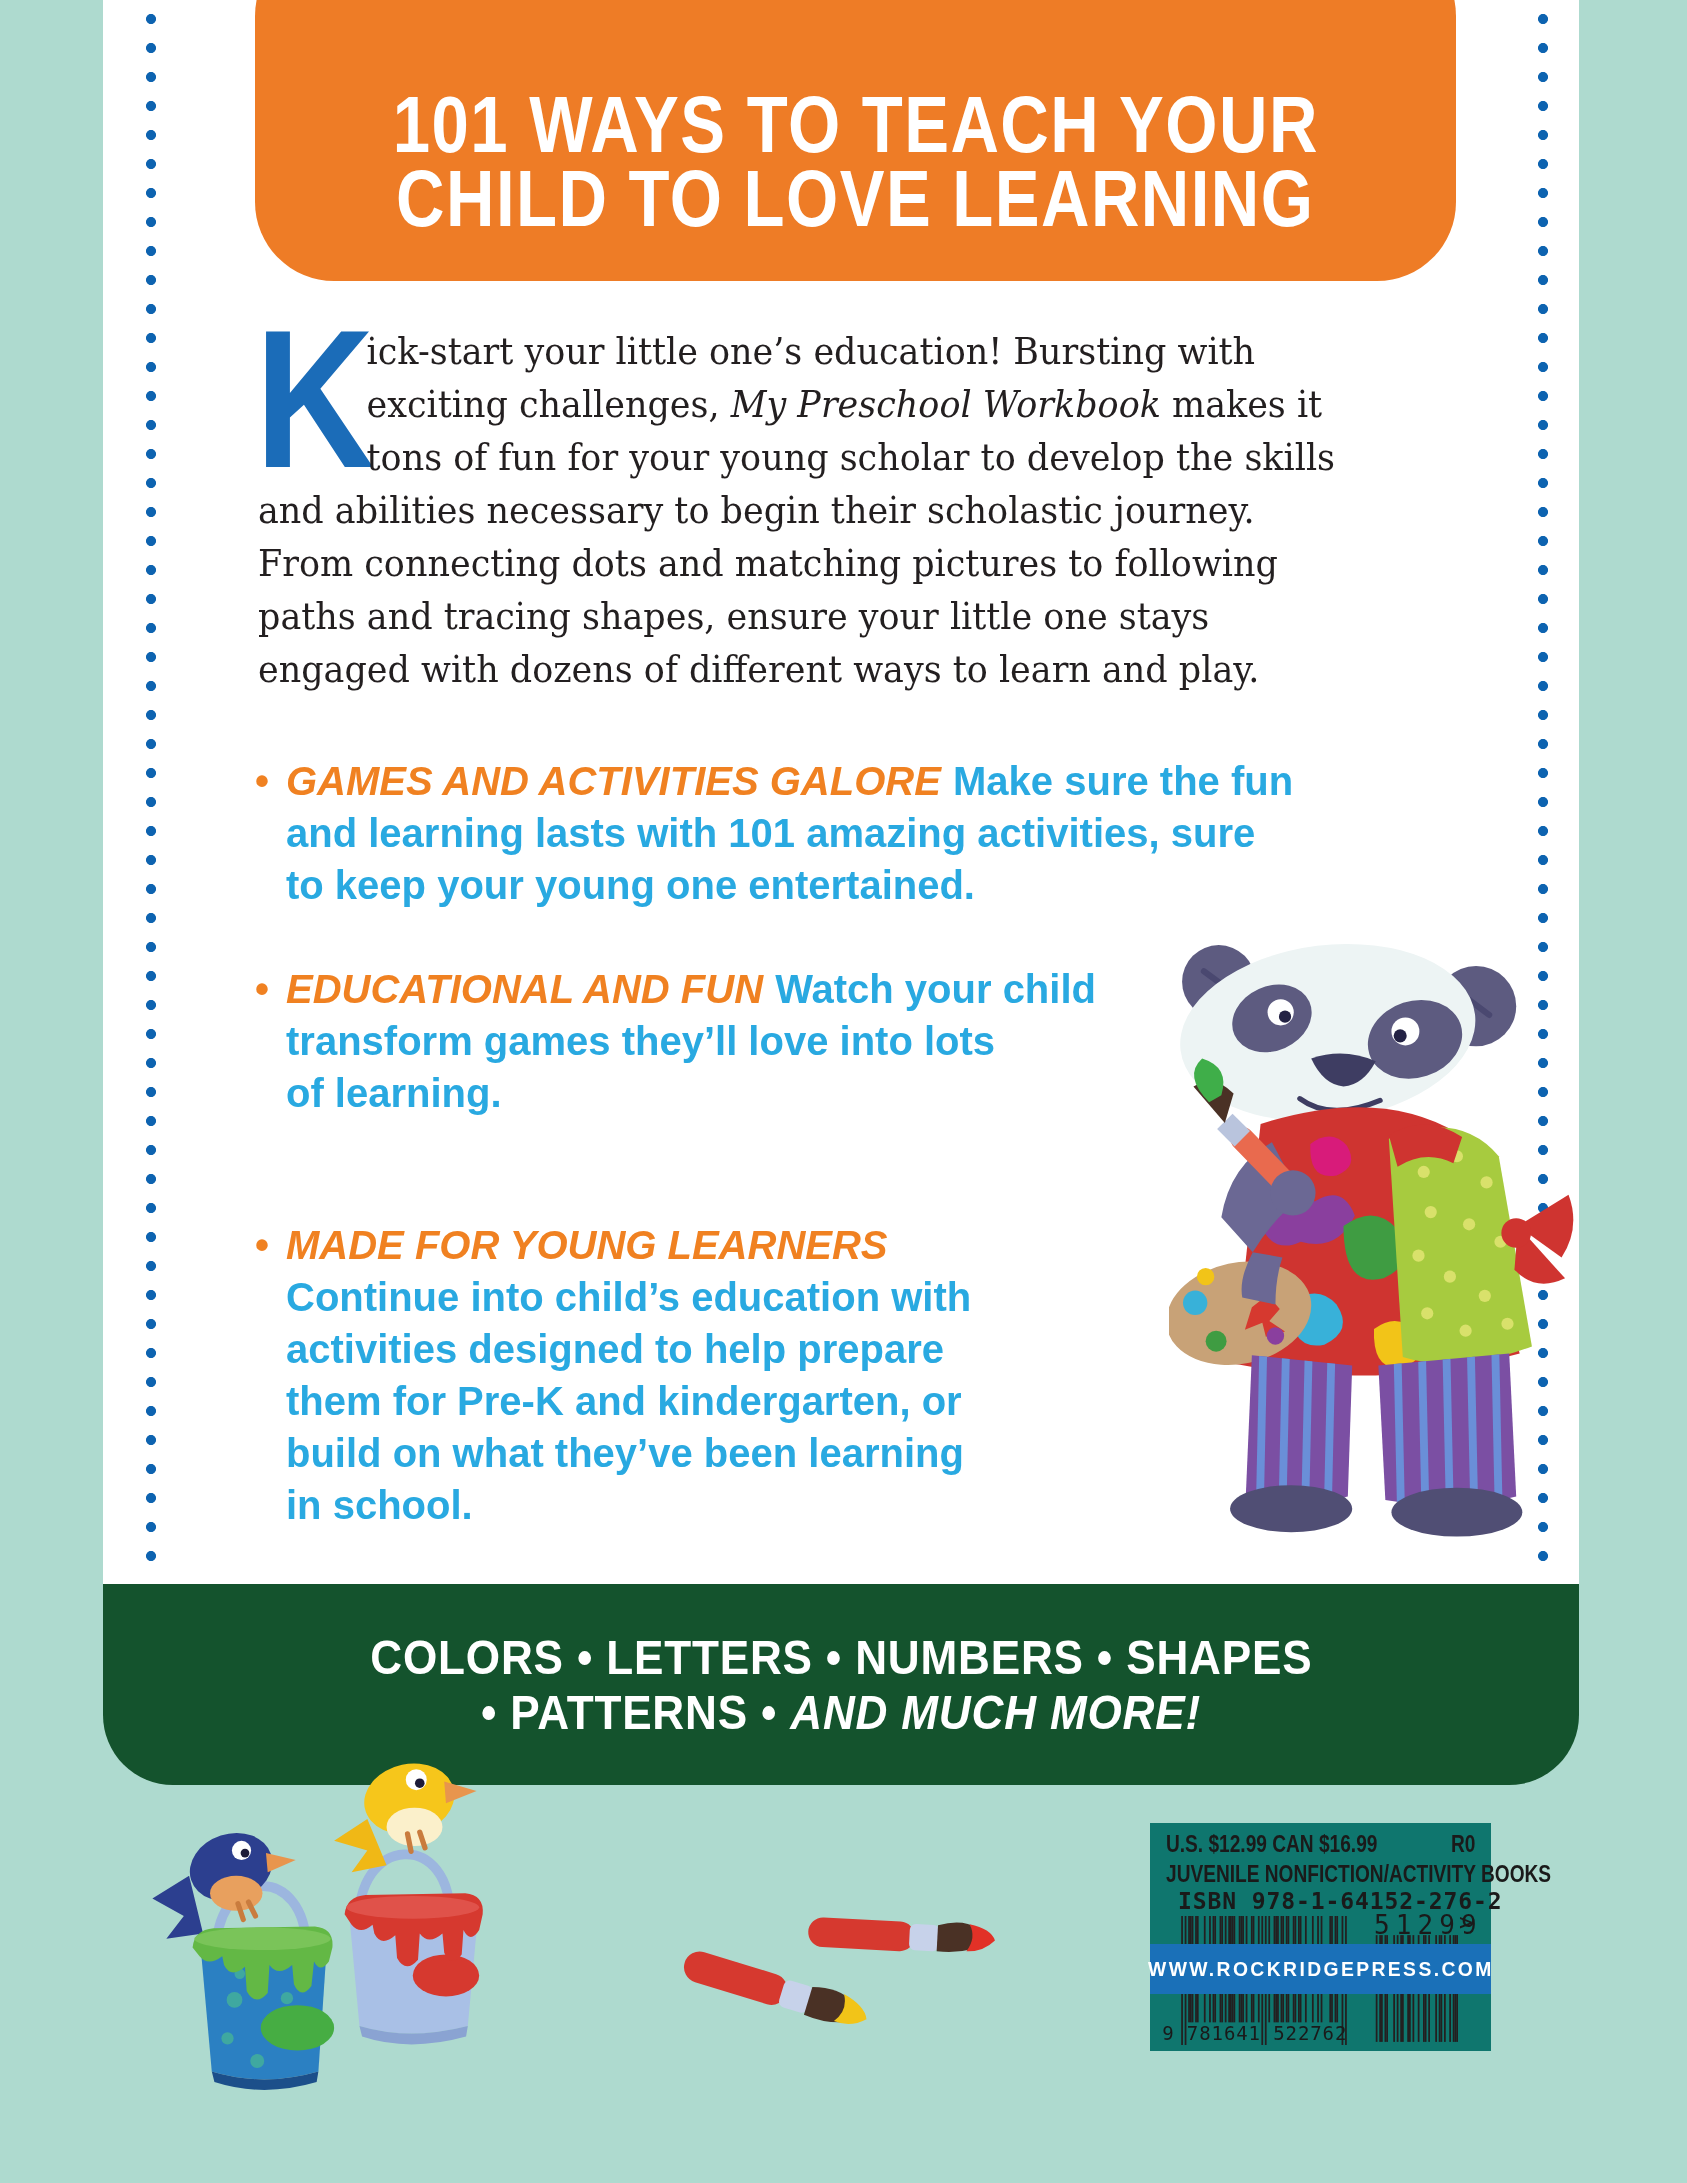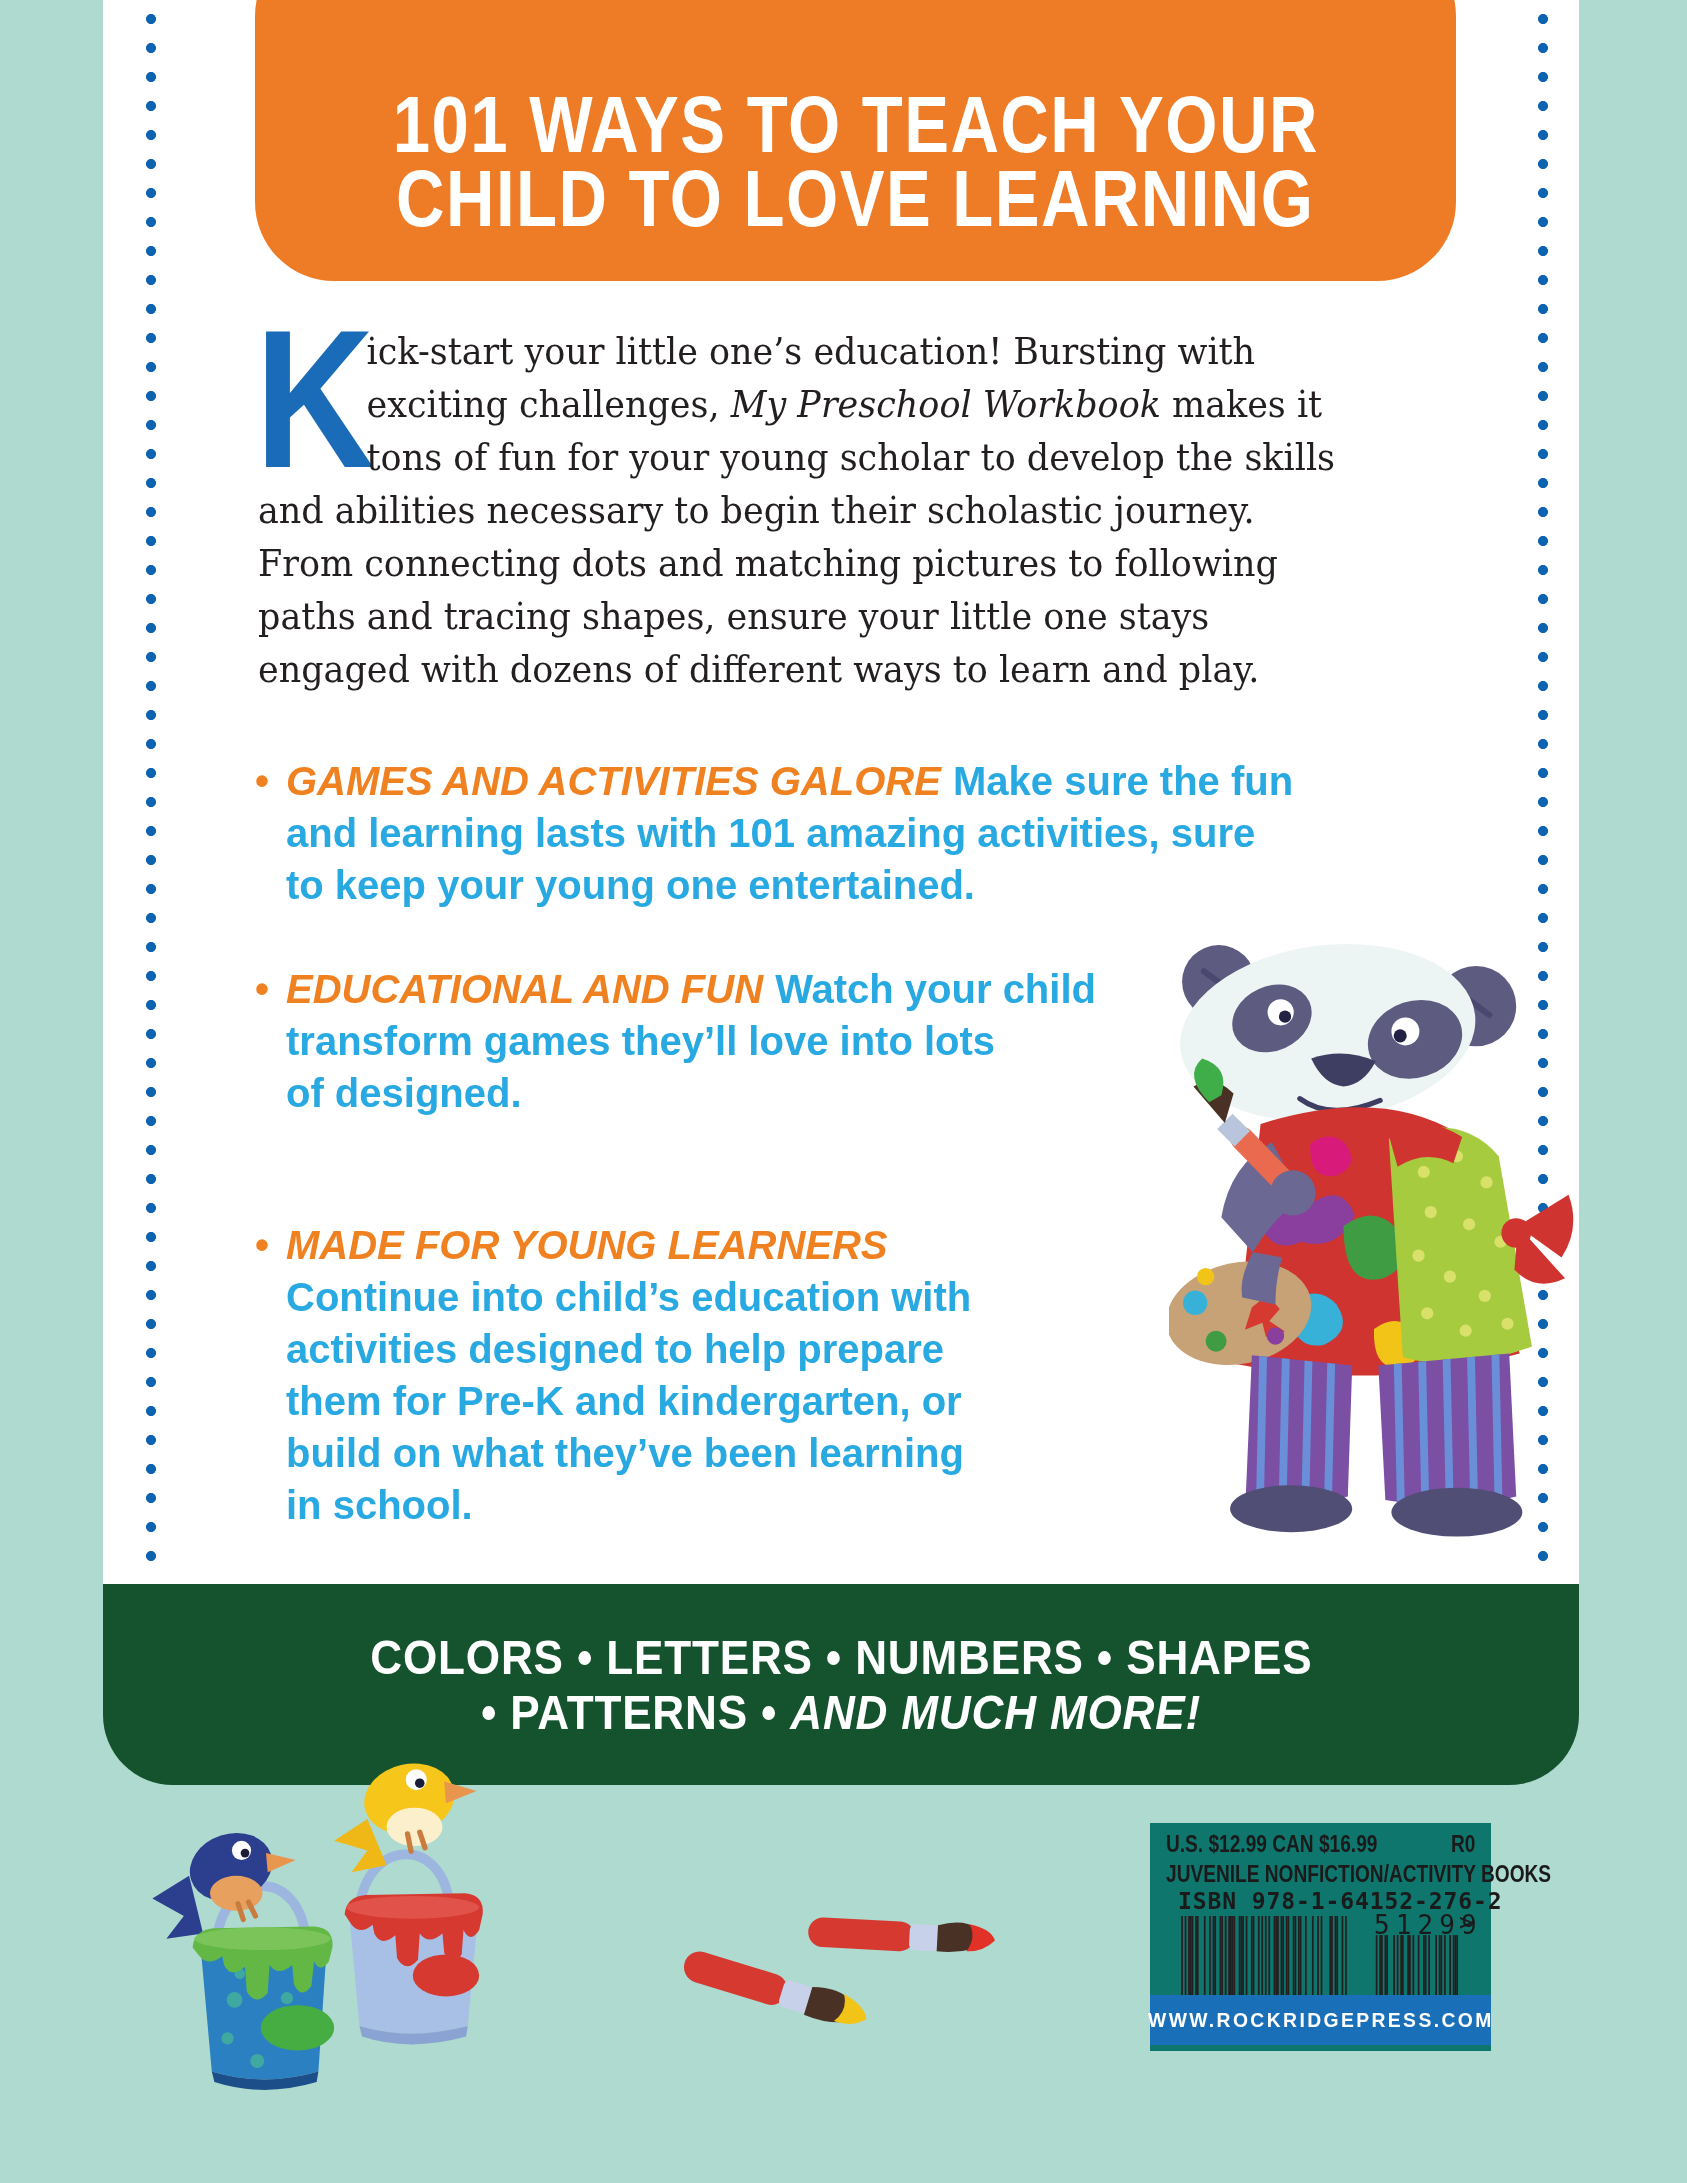--- a/index.html
+++ b/index.html
@@ -54,21 +54,21 @@
   .cat-row{top:37px;}
   .isbn-row{top:65px;left:28px;font-family:"DejaVu Sans Mono",monospace;font-size:23px;font-weight:bold;letter-spacing:0.9px;}
   .ean-main{position:absolute;left:31px;top:93px;}
   .ean-digits{position:absolute;left:12.2px;top:199px;width:192px;font-family:"DejaVu Sans Mono",monospace;
               font-size:19px;letter-spacing:0.9px;white-space:pre;}
   .supp-digits{position:absolute;left:224px;top:87px;width:84px;text-align:center;
                font-family:"DejaVu Sans Mono",monospace;font-size:26px;letter-spacing:6.1px;}
   .supp-arrow{position:absolute;left:309px;top:86px;font-family:"DejaVu Sans Mono",monospace;font-size:23px;}
   .ean-supp{position:absolute;left:224px;top:112px;}
   
-  .webbar{position:absolute;left:1150px;top:1995px;width:341px;height:50px;background:#1a70b8;
+  .webbar{position:absolute;left:1150px;top:1944px;width:341px;height:50px;background:#1a70b8;
           display:flex;align-items:center;justify-content:center;}
   .webbar span{color:#fff;font-size:21px;letter-spacing:2.6px;font-weight:bold;transform:scaleX(.92);white-space:nowrap;}
 </style>
 </head>
 <body>
 
 <div class="stage">
 
   <div class="panel"></div>
   <div class="dots left"></div>
@@ -92,21 +92,21 @@
 
   <div class="bullet b1">
     <div class="bline first"><span class="marker">•</span><span class="btitle">GAMES AND ACTIVITIES GALORE</span><span>Make sure the fun</span></div>
     <div class="bline">and learning lasts with 101 amazing activities, sure</div>
     <div class="bline">to keep your young one entertained.</div>
   </div>
 
   <div class="bullet b2">
     <div class="bline first"><span class="marker">•</span><span class="btitle">EDUCATIONAL AND FUN</span><span>Watch your child</span></div>
     <div class="bline">transform games they’ll love into lots</div>
-    <div class="bline">of designed.</div>
+    <div class="bline">of learning.</div>
   </div>
 
   <div class="bullet b3">
     <div class="bline first"><span class="marker">•</span><span class="btitle">MADE FOR YOUNG LEARNERS</span><span></span></div>
     <div class="bline">Continue into child’s education with</div>
     <div class="bline">activities designed to help prepare</div>
     <div class="bline">them for Pre-K and kindergarten, or</div>
     <div class="bline">build on what they’ve been learning</div>
     <div class="bline">in school.</div>
   </div>

